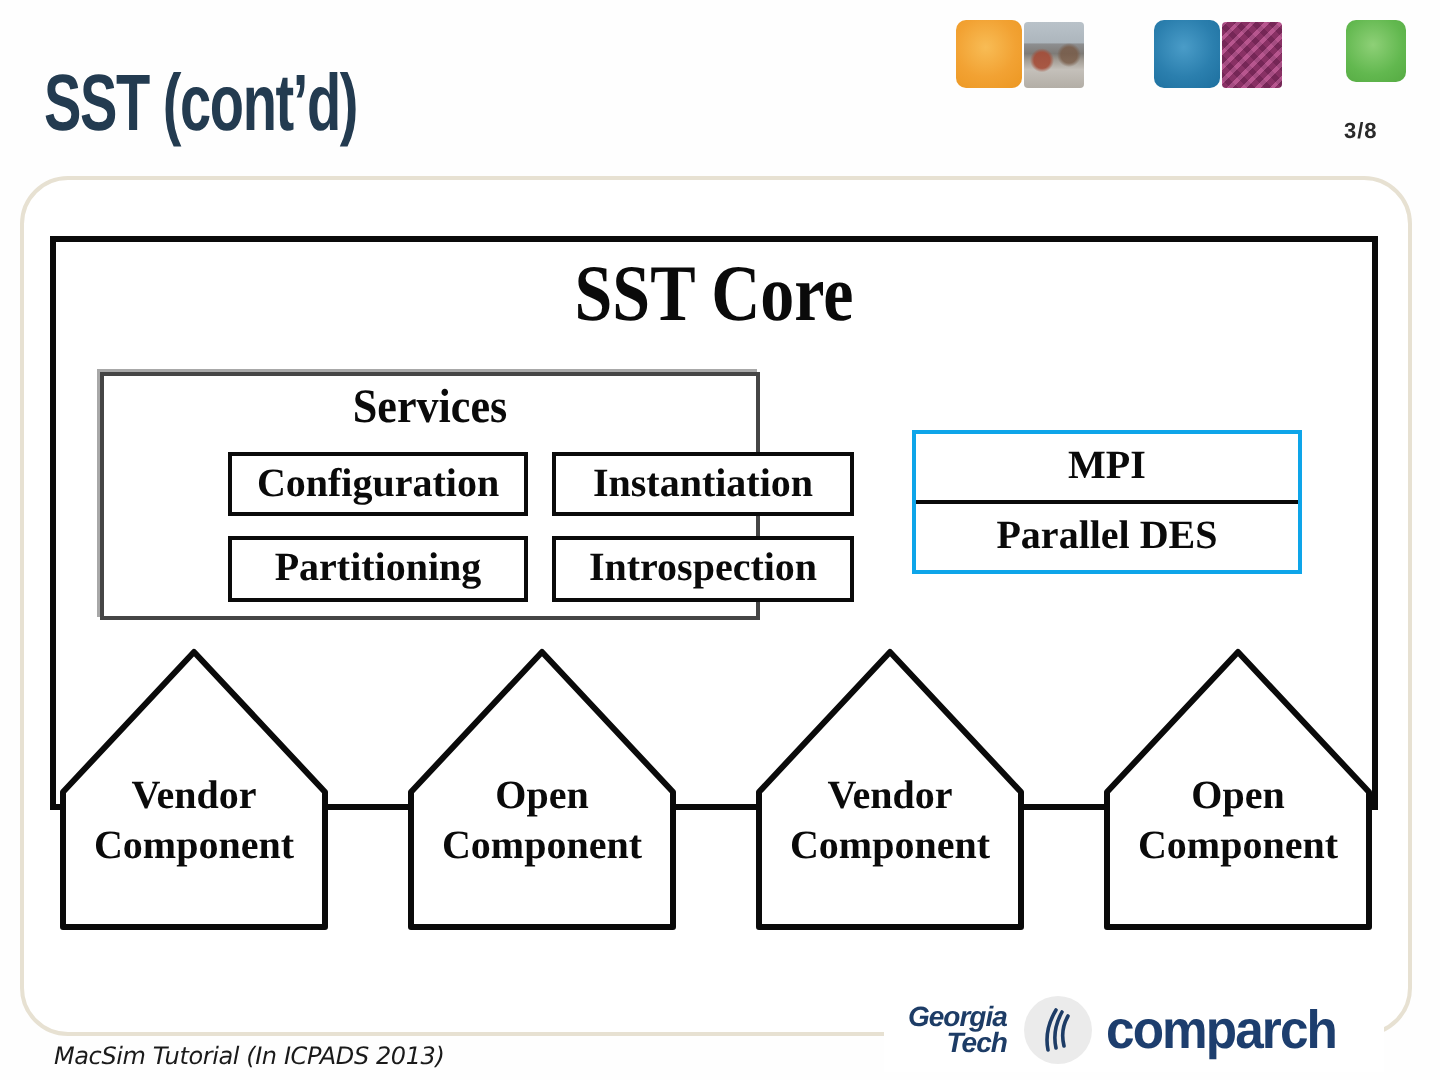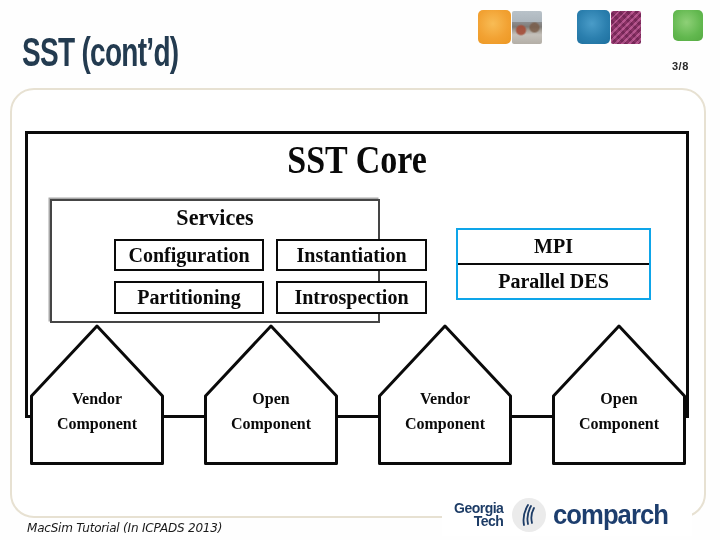--- a/index.html
+++ b/index.html
@@ -45,21 +45,21 @@
     background: radial-gradient(circle at 45% 40%, #8ed077 0%, #62b84f 60%, #55aa42 100%); }
 
   
   .content-area {
     position: absolute; left: 10px; top: 88px; width: 696px; height: 430px;
     border: 2px solid #e7e1d2; border-radius: 24px; background: #ffffff;
   }
 
   
   .core-rect {
-    position: absolute; left: 25px; top: 131px; width: 664px; height: 287px;
+    position: absolute; left: 25px; top: 118px; width: 664px; height: 287px;
     border: 3px solid #0a0a0a; background: #ffffff;
   }
   .core-title {
     position: absolute; left: 0; top: 4px; width: 100%;
     text-align: center; font-family: "Liberation Serif", serif;
     font-weight: bold; font-size: 40px; color: #0a0a0a;
     transform: scaleX(0.85); line-height: 44px; white-space: nowrap;
   }
 
   
@@ -95,38 +95,38 @@
     font-family: "Liberation Serif", serif; font-weight: bold;
     font-size: 20px; color: #0a0a0a;
   }
   .comm-cell + .comm-cell { border-top: 2px solid #0a0a0a; height: 35px; }
 
   
   .houses-svg { position: absolute; left: 0; top: 317px; width: 720px; height: 156px; pointer-events: none; }
   .house-label {
     position: absolute; top: 386px; width: 134px; text-align: center;
     font-family: "Liberation Serif", serif; font-weight: bold;
-    font-size: 16px; line-height: 25px; color: #0a0a0a;
+    font-size: 20px; line-height: 25px; color: #0a0a0a;
   }
   .hl-1 { left: 30px; } .hl-2 { left: 204px; } .hl-3 { left: 378px; } .hl-4 { left: 552px; }
 
   
   .footer-note {
     position: absolute; left: 27px; top: 521px;
     font-family: "DejaVu Sans", sans-serif; font-style: italic;
     font-size: 12px; color: #1a1a1a; letter-spacing: -0.2px; text-align: center;
   }
   .footer-logos {
     position: absolute; left: 442px; top: 494px; width: 250px; height: 42px;
     background: #ffffff; display: flex; align-items: center; z-index: 3;
   }
   .gt-logo {
     display: flex; flex-direction: column; align-items: flex-end;
     color: #1d3c66; font-weight: bold; line-height: 13px;
-    font-size: 14px; letter-spacing: -0.5px; margin-left: 12px;
+    font-size: 14px; letter-spacing: -0.5px; margin-left: 12px; font-style: italic;
   }
   .swirl { margin: 0 6px 0 8px; }
   .comparch-logo {
     font-size: 27px; font-weight: bold; color: #1d3e6e;
     letter-spacing: -1px; transform: scaleX(0.95); transform-origin: left center;
     line-height: 27px;
   }
 </style>
 </head>
 <body>

